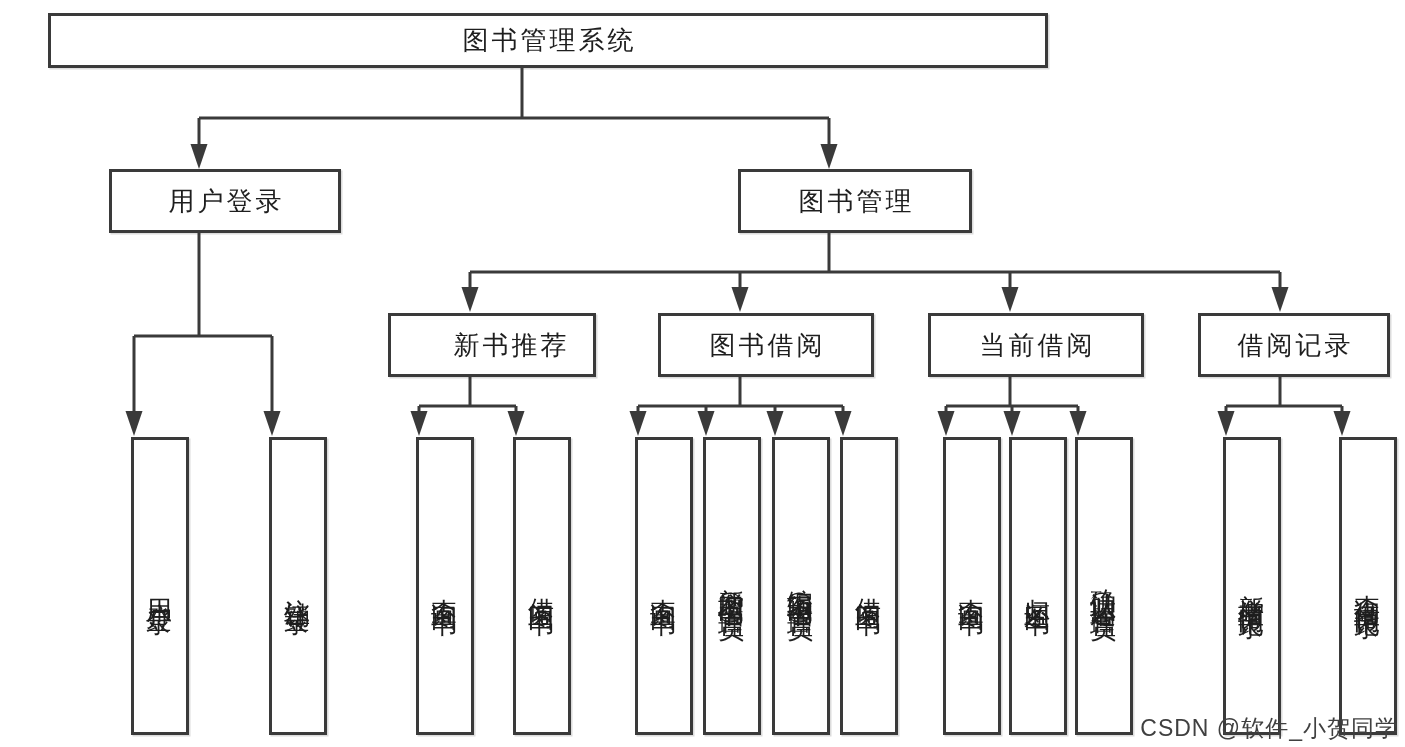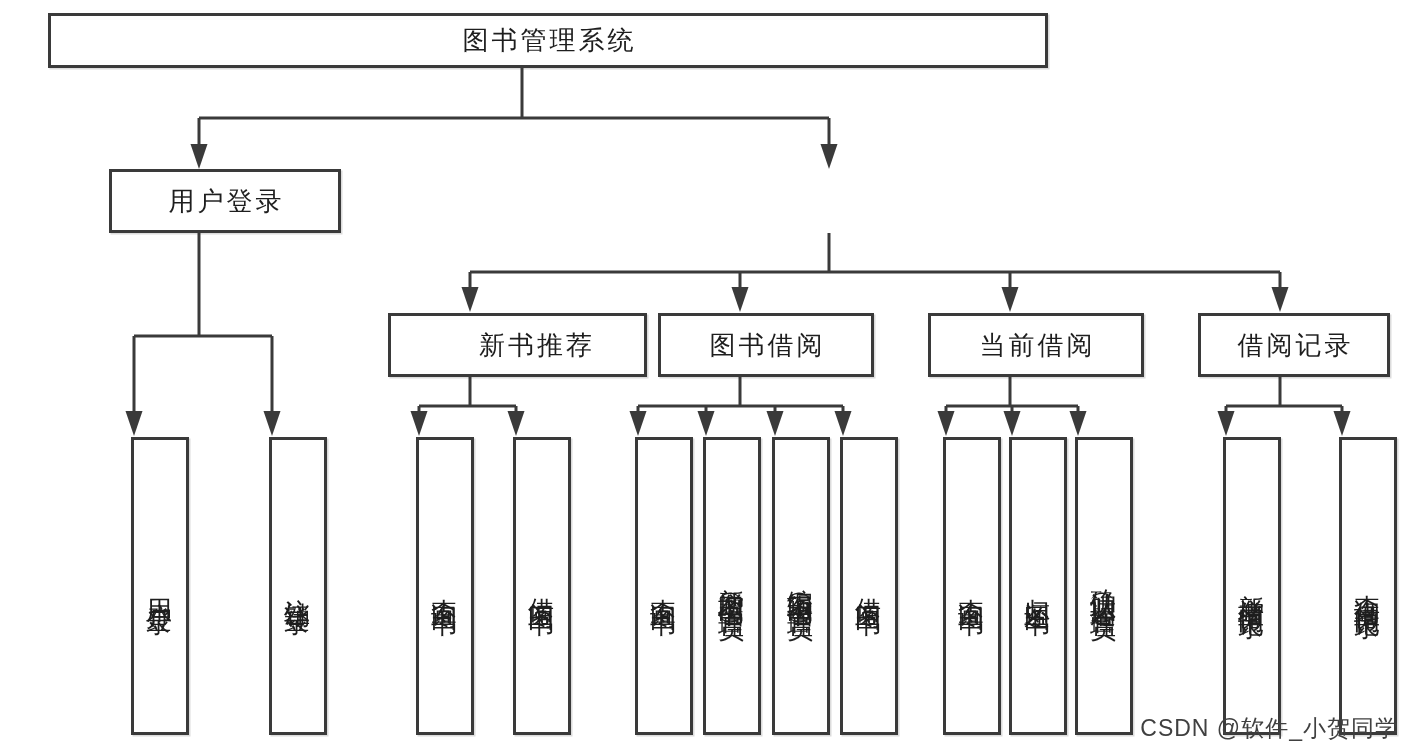--- a/index.html
+++ b/index.html
@@ -95,22 +95,25 @@
     </g>
   </svg>
 
   <div class="box hbox" style="left:22px; top:13px; width:1000px; height:55px;">
     <span>图书管理系统</span>
   </div>
 
   <div class="box hbox" style="left:83px; top:169px; width:232px; height:64px;">
     <span>用户登录</span>
   </div>
+  <div class="box hbox" style="left:712px; top:169px; width:234px; height:64px;">
+    <span>图书管理</span>
+  </div>
 
-  <div class="box hbox" style="left:362px; top:313px; width:259px; height:64px;padding-left:36px;">
+  <div class="box hbox" style="left:362px; top:313px; width:208px; height:64px;padding-left:36px;">
     <span>新书推荐</span>
   </div>
   <div class="box hbox" style="left:632px; top:313px; width:216px; height:64px;">
     <span>图书借阅</span>
   </div>
   <div class="box hbox" style="left:902px; top:313px; width:216px; height:64px;text-align:center;">
     <span>当前借阅</span>
   </div>
   <div class="box hbox" style="left:1172px; top:313px; width:192px; height:64px;">
     <span>借阅记录</span>

